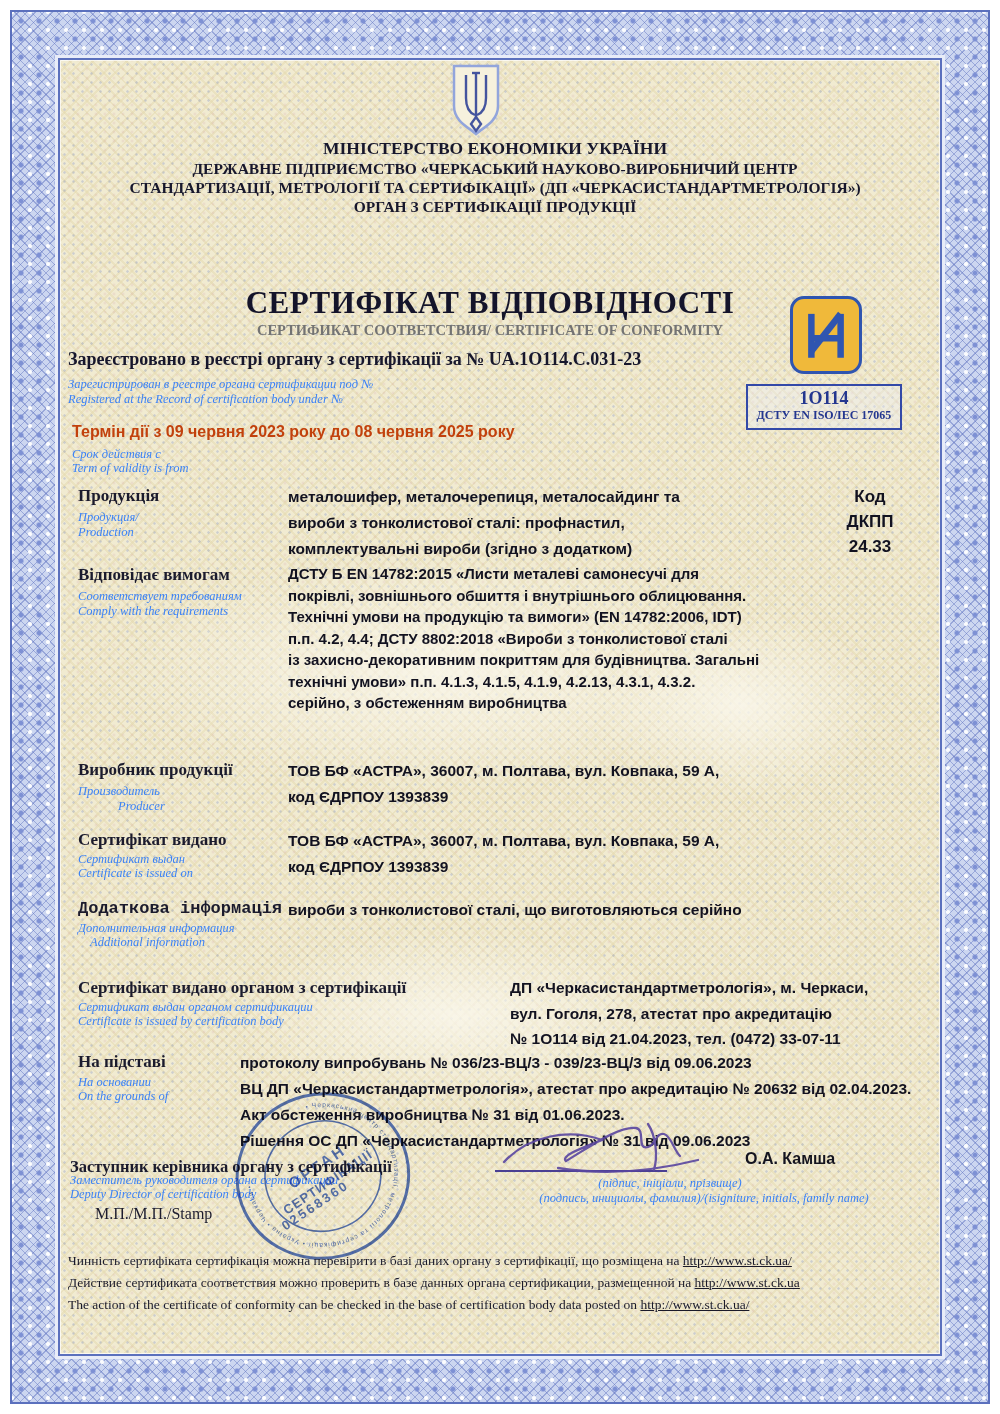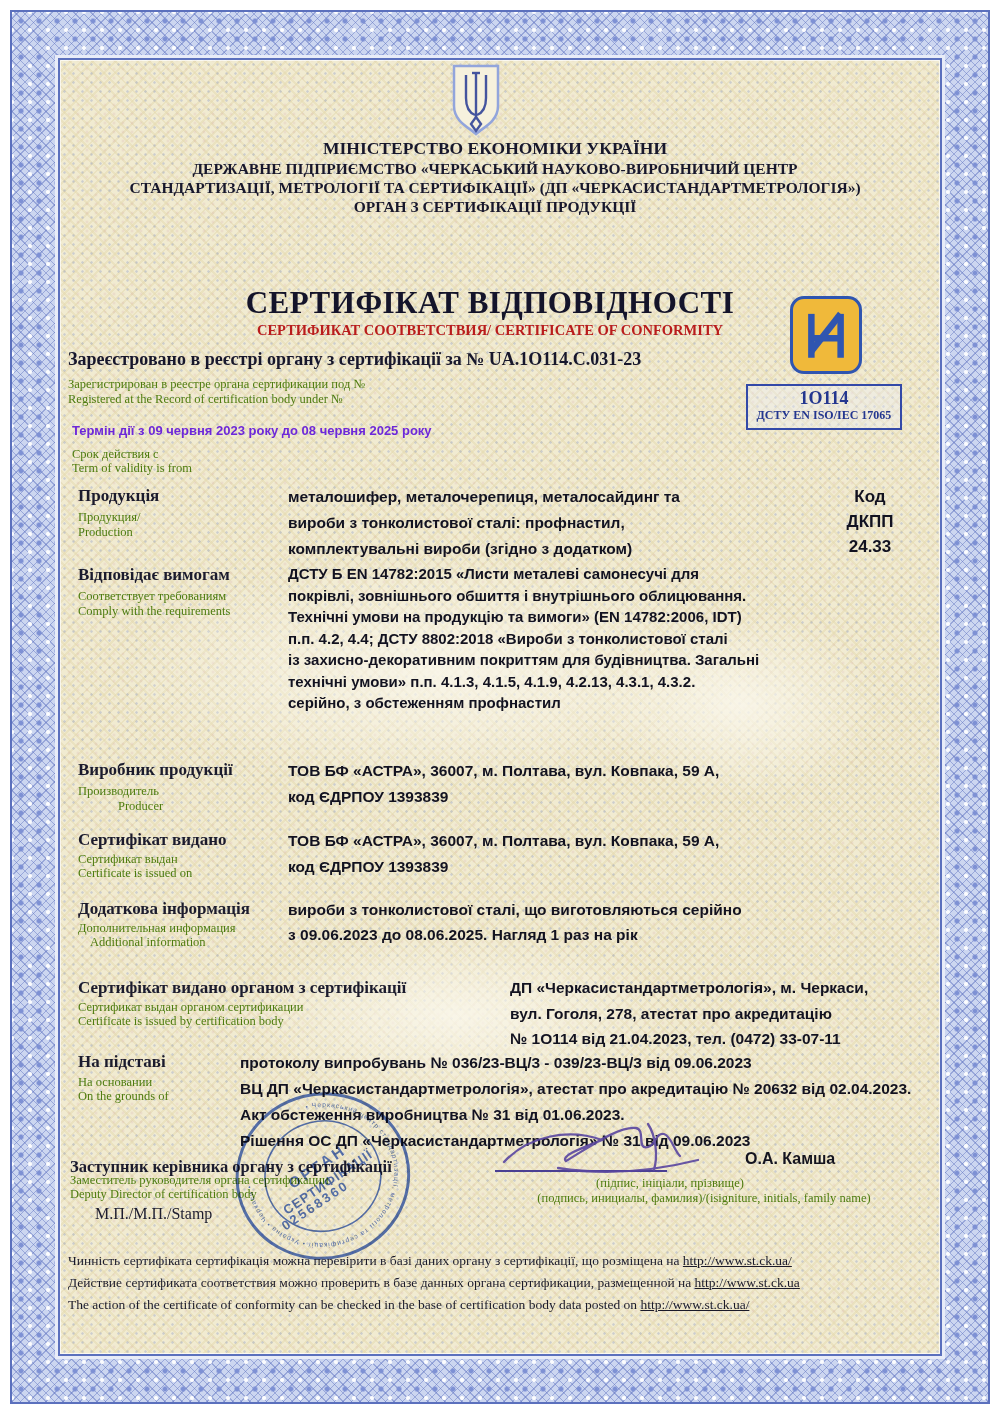--- a/index.html
+++ b/index.html
@@ -26,23 +26,23 @@
     background-size:9px 9px,9px 9px,auto,auto;
     background-position:0 0,4.5px 4.5px,0 0,0 0;
     border:2px solid #5b70bd;
     box-shadow:0 0 0 3px #e8ecf8, inset 0 0 0 1px rgba(255,255,255,.7);}
   .abs{position:absolute;}
   .ctr{text-align:center;}
   .blot{position:absolute;pointer-events:none;
     background:radial-gradient(ellipse at center, rgba(250,247,236,.85) 0%, rgba(250,247,236,0) 70%);}
   .h-line{font-weight:bold;color:#17172c;}
   .title-main{font-size:31px;font-weight:bold;letter-spacing:.5px;color:#14142a;}
-  .title-sub{font-size:14.5px;font-weight:bold;color:#b91c1c;}
+  .title-sub{font-size:14.5px;font-weight:bold;color:#737373;}
   .lbl{font-weight:bold;font-size:17px;color:#1b1b2d;}
-  .lbl-sm{font-size:12.5px;color:#4d7c0f;}
+  .lbl-sm{font-size:12.5px;color:#3b82f6;font-style:italic;}
   .val{font-family:"Liberation Sans",sans-serif;font-weight:bold;font-size:15.5px;color:#121220;}
   .reg-main{font-weight:bold;font-size:18px;color:#17172c;}
   .sans-b{font-family:"Liberation Sans",sans-serif;font-weight:bold;}
   .badge{position:absolute;left:790px;top:296px;width:66px;height:72px;background:#f0b93a;
     border:3px solid #2f55b0;border-radius:14px;display:flex;align-items:center;justify-content:center;}
   .accbox{position:absolute;left:746px;top:384px;width:152px;height:42px;border:2px solid #3349a8;
     background:rgba(236,238,250,.35);text-align:center;color:#23368f;}
   .accbox .code{font-size:18px;font-weight:bold;line-height:20px;margin-top:2px;}
   .accbox .std{font-size:12px;font-weight:bold;line-height:14px;}
   .footer-line{font-size:13.5px;color:#1a1a2a;}
@@ -94,21 +94,21 @@
   </div>
   <div class="accbox">
     <div class="code">1О114</div>
     <div class="std">ДСТУ EN ISO/ІЕС 17065</div>
   </div>
 
   <div class="abs reg-main" style="left:68px;top:349px;">Зареєстровано в реєстрі органу з сертифікації за № UA.1О114.С.031-23</div>
   <div class="abs lbl-sm" style="left:68px;top:377px;">Зарегистрирован в реестре органа сертификации под №</div>
   <div class="abs lbl-sm" style="left:68px;top:392px;">Registered at the Record of certification body under №</div>
 
-  <div class="abs sans-b" style="left:72px;top:423px;font-size:13px;color:#6d28d9;">Термін дії з 09 червня 2023 року до 08 червня 2025 року</div>
+  <div class="abs sans-b" style="left:72px;top:423px;font-size:16px;color:#c2410c;">Термін дії з 09 червня 2023 року до 08 червня 2025 року</div>
   <div class="abs lbl-sm" style="left:72px;top:447px;">Срок действия с</div>
   <div class="abs lbl-sm" style="left:72px;top:461px;">Term of validity is from</div>
 
   <div class="abs lbl" style="left:78px;top:486px;">Продукція</div>
   <div class="abs lbl-sm" style="left:78px;top:510px;">Продукция/</div>
   <div class="abs lbl-sm" style="left:78px;top:525px;">Production</div>
   <div class="abs" style="left:288px;top:484px;">
     <div class="val" style="line-height:26px;">металошифер, металочерепиця, металосайдинг та</div>
     <div class="val" style="line-height:26px;">вироби з тонколистової сталі: профнастил,</div>
     <div class="val" style="line-height:26px;">комплектувальні вироби (згідно з додатком)</div>
@@ -122,45 +122,44 @@
   <div class="abs lbl" style="left:78px;top:565px;">Відповідає вимогам</div>
   <div class="abs lbl-sm" style="left:78px;top:589px;">Соответствует требованиям</div>
   <div class="abs lbl-sm" style="left:78px;top:604px;">Comply with the requirements</div>
   <div class="abs" style="left:288px;top:563px;">
     <div class="val" style="line-height:21.5px;font-size:15px;">ДСТУ Б EN 14782:2015 «Листи металеві самонесучі для</div>
     <div class="val" style="line-height:21.5px;font-size:15px;">покрівлі, зовнішнього обшиття і внутрішнього облицювання.</div>
     <div class="val" style="line-height:21.5px;font-size:15px;">Технічні умови на продукцію та вимоги» (EN 14782:2006, IDT)</div>
     <div class="val" style="line-height:21.5px;font-size:15px;">п.п. 4.2, 4.4; ДСТУ 8802:2018 «Вироби з тонколистової сталі</div>
     <div class="val" style="line-height:21.5px;font-size:15px;">із захисно-декоративним покриттям для будівництва. Загальні</div>
     <div class="val" style="line-height:21.5px;font-size:15px;">технічні умови» п.п. 4.1.3, 4.1.5, 4.1.9, 4.2.13, 4.3.1, 4.3.2.</div>
-    <div class="val" style="line-height:21.5px;font-size:15px;">серійно, з обстеженням профнастил</div>
+    <div class="val" style="line-height:21.5px;font-size:15px;">серійно, з обстеженням виробництва</div>
   </div>
 
   <div class="abs lbl" style="left:78px;top:760px;">Виробник продукції</div>
   <div class="abs lbl-sm" style="left:78px;top:784px;">Производитель</div>
   <div class="abs lbl-sm" style="left:78px;top:799px;margin-left:40px;">Producer</div>
   <div class="abs" style="left:288px;top:758px;">
     <div class="val" style="line-height:26px;">ТОВ БФ «АСТРА», 36007, м. Полтава, вул. Ковпака, 59 А,</div>
     <div class="val" style="line-height:26px;">код ЄДРПОУ 1393839</div>
   </div>
 
   <div class="abs lbl" style="left:78px;top:830px;">Сертифікат видано</div>
   <div class="abs lbl-sm" style="left:78px;top:852px;">Сертификат выдан</div>
   <div class="abs lbl-sm" style="left:78px;top:866px;">Certificate is issued on</div>
   <div class="abs" style="left:288px;top:828px;">
     <div class="val" style="line-height:26px;">ТОВ БФ «АСТРА», 36007, м. Полтава, вул. Ковпака, 59 А,</div>
     <div class="val" style="line-height:26px;">код ЄДРПОУ 1393839</div>
   </div>
 
-  <div class="abs lbl" style="left:78px;top:899px;">Додаткова інформація</div>
+  <div class="abs lbl" style="left:78px;top:899px;font-family:Liberation Mono, monospace;">Додаткова інформація</div>
   <div class="abs lbl-sm" style="left:78px;top:921px;">Дополнительная информация</div>
   <div class="abs lbl-sm" style="left:90px;top:935px;">Additional information</div>
   <div class="abs" style="left:288px;top:897px;">
     <div class="val" style="line-height:25px;">вироби з тонколистової сталі, що виготовляються серійно</div>
-    <div class="val" style="line-height:25px;">з 09.06.2023 до 08.06.2025. Нагляд 1 раз на рік</div>
   </div>
 
   <div class="abs lbl" style="left:78px;top:978px;">Сертифікат видано органом з сертифікації</div>
   <div class="abs lbl-sm" style="left:78px;top:1000px;">Сертификат выдан органом сертификации</div>
   <div class="abs lbl-sm" style="left:78px;top:1014px;">Certificate is issued by certification body</div>
   <div class="abs" style="left:510px;top:975px;">
     <div class="val" style="line-height:25.5px;">ДП «Черкасистандартметрологія», м. Черкаси,</div>
     <div class="val" style="line-height:25.5px;">вул. Гоголя, 278, атестат про акредитацію</div>
     <div class="val" style="line-height:25.5px;">№ 1О114 від 21.04.2023, тел. (0472) 33-07-11</div>
   </div>

